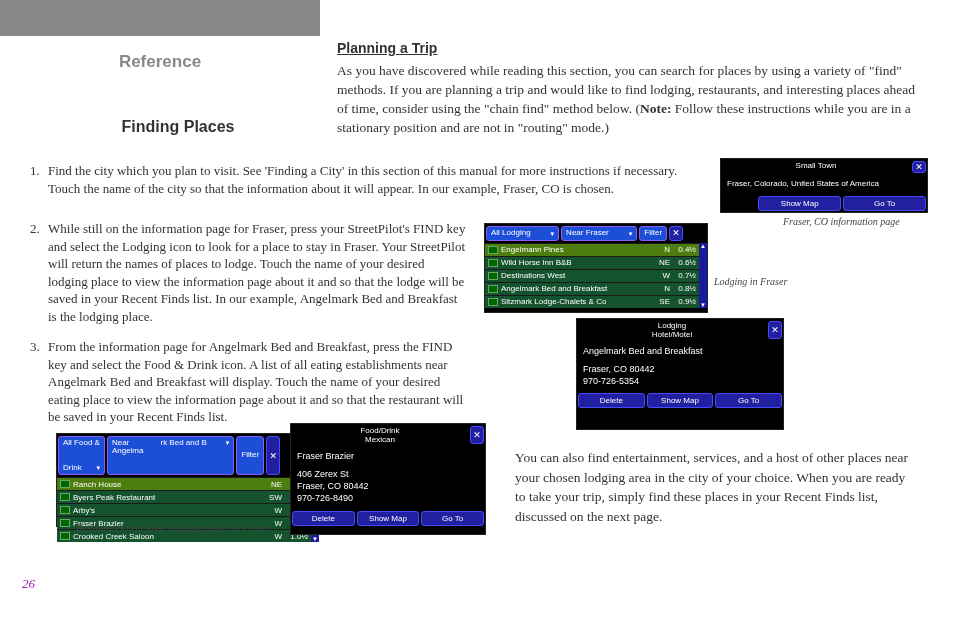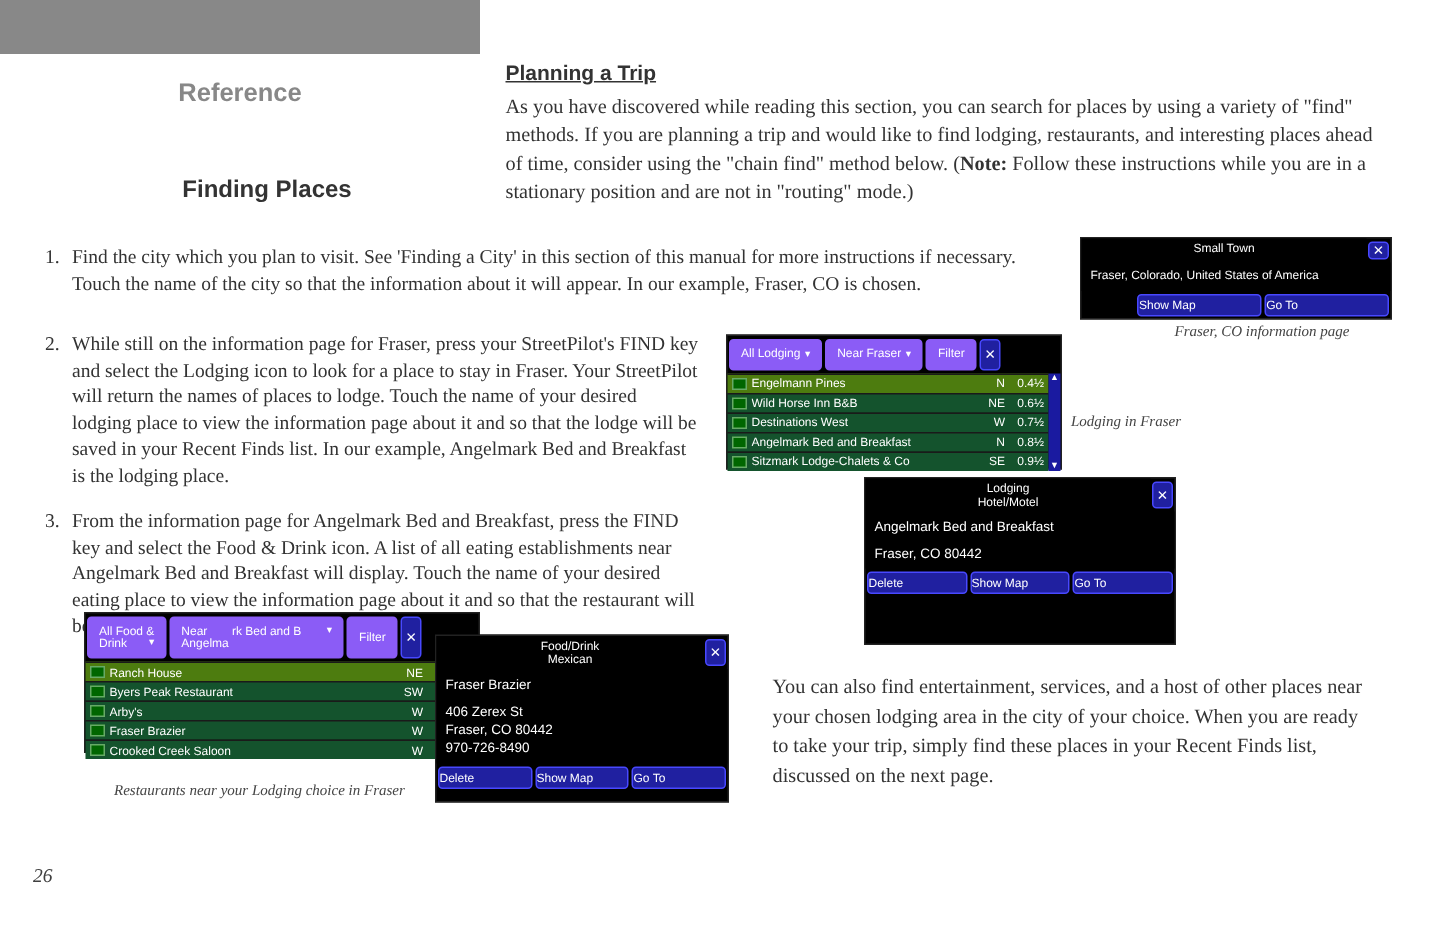--- a/index.html
+++ b/index.html
@@ -9,49 +9,49 @@
   .subtitle { position: absolute; left: 0; top: 118px; width: 320px; text-align: center; color: #333; font-family: Arial, sans-serif; font-weight: bold; font-size: 16px; padding-left: 36px; }
   .section-head { position: absolute; left: 337px; top: 40px; font-family: Arial, sans-serif; font-weight: bold; font-size: 14px; text-decoration: underline; }
   .intro { position: absolute; left: 337px; top: 62px; width: 590px; font-size: 13.5px; line-height: 1.4; }
   .intro b { font-weight: bold; }
   .step1 { position: absolute; left: 30px; top: 162px; width: 680px; font-size: 13px; line-height: 1.35; }
   .step2 { position: absolute; left: 30px; top: 220px; width: 440px; font-size: 13px; line-height: 1.35; }
   .step3 { position: absolute; left: 30px; top: 338px; width: 440px; font-size: 13px; line-height: 1.35; }
   .num { display: inline-block; width: 18px; }
   .step-body { display: inline-block; vertical-align: top; width: calc(100% - 22px); }
   .bottom-text { position: absolute; left: 515px; top: 448px; width: 400px; font-size: 13.5px; line-height: 1.45; }
-  .page-num { position: absolute; left: 22px; top: 576px; font-style: italic; font-size: 13px; color: #404040; }
+  .page-num { position: absolute; left: 22px; top: 576px; font-style: italic; font-size: 13px; color: #a21caf; }
 
   
   .gps { position: absolute; background: #000; border: 1px solid #222; font-family: Arial, Helvetica, sans-serif; font-size: 8px; color: #fff; }
   .gps .header-bar { display: flex; align-items: stretch; }
-  .gps .tab { background: #8b5cf6; border: 4px solid #8b5cf6; border-radius: 3px; padding: 2px 4px; margin: 2px 1px; font-size: 8px; color: #fff; line-height: 1.1; display: flex; align-items: center; }
+  .gps .tab { background: #1d4ed8; border: 1px solid #8b5cf6; border-radius: 3px; padding: 2px 4px; margin: 2px 1px; font-size: 8px; color: #fff; line-height: 1.1; display: flex; align-items: center; gap: 17px; }
   .gps .tab .arrow { margin-left: 3px; font-size: 7px; }
   .gps .close-x { background: #2020a0; border: 1px solid #4848ff; border-radius: 3px; width: 14px; margin: 2px 1px; display: flex; align-items: center; justify-content: center; font-size: 9px; }
   .gps .row { display: flex; align-items: center; background: #14532d; border-top: 1px solid #1a1a1a; padding: 1px 3px; height: 13px; }
   .gps .row.sel { background: #4d7c0f; }
   .gps .ico { width: 10px; height: 8px; border: 1px solid #6a6; background: #060; margin-right: 3px; font-size: 5px; line-height: 7px; text-align: center; }
   .gps .name { flex: 1; white-space: nowrap; overflow: hidden; }
   .gps .dir { width: 16px; text-align: right; }
   .gps .dist { width: 26px; text-align: right; }
   .gps .scroll { width: 8px; background: #1a1aa0; display: flex; flex-direction: column; justify-content: space-between; align-items: center; font-size: 6px; }
   .gps .list-wrap { display: flex; }
   .gps .list { flex: 1; }
   .gps .title-strip { background: #000; text-align: center; font-size: 8px; padding: 2px 0; }
   .gps .info-body { background: #000; padding: 4px 6px; font-size: 9px; line-height: 1.35; }
   .gps .btn-row { display: flex; padding: 2px 1px; gap: 2px; }
-  .gps .btn { flex: 1; background: #2020a0; border: 1px solid #4848ff; border-radius: 3px; padding: 2px 0; font-size: 8px; }
+  .gps .btn { flex: 1; background: #2020a0; border: 1px solid #4848ff; border-radius: 3px; text-align: center; padding: 2px 0; font-size: 8px; }
 
   .caption { position: absolute; font-style: italic; font-size: 10px; color: #444; }
 
   
   #gps-city { left: 720px; top: 158px; width: 208px; height: 55px; }
   #gps-lodging-list { left: 484px; top: 223px; width: 224px; height: 90px; }
   #gps-lodging-info { left: 576px; top: 318px; width: 208px; height: 112px; }
-  #gps-food-list { left: 56px; top: 408px; width: 264px; height: 94px; }
+  #gps-food-list { left: 56px; top: 433px; width: 264px; height: 94px; }
   #gps-food-info { left: 290px; top: 423px; width: 196px; height: 112px; }
 
   #cap-city { left: 760px; top: 216px; width: 180px; margin-left: 23px; }
   #cap-lodging { left: 714px; top: 276px; }
   #cap-rest { left: 76px; top: 522px; }
 </style>
 </head>
 <body>
 
 <div class="sidebar"></div>
@@ -149,20 +149,21 @@
     <div style="flex:1" class="title-strip">
       <div>Lodging</div>
       <div>Hotel/Motel</div>
     </div>
     <div class="close-x">✕</div>
   </div>
   <div class="info-body">
     <div>Angelmark Bed and Breakfast</div>
     <div style="height:6px"></div>
     <div>Fraser, CO 80442</div>
+    <div>970-726-5354</div>
   </div>
   <div class="btn-row">
     <div class="btn">Delete</div>
     <div class="btn">Show Map</div>
     <div class="btn">Go To</div>
   </div>
 </div>
 
 <div id="gps-food-list" class="gps">
   <div class="header-bar">

